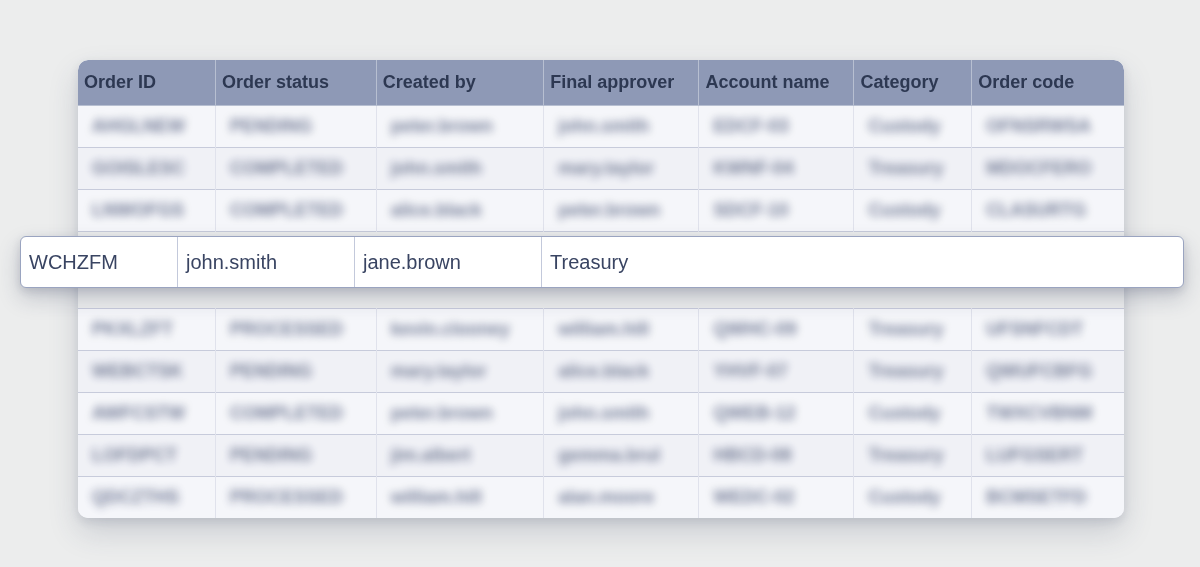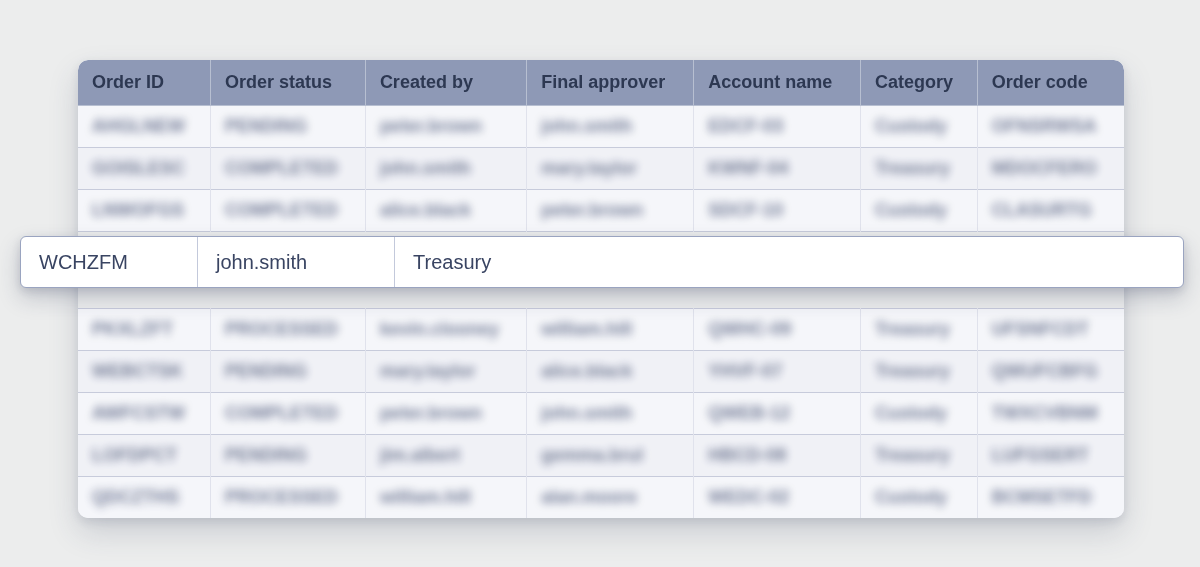--- a/index.html
+++ b/index.html
@@ -35,21 +35,21 @@
     width: 100%;
     border-collapse: collapse;
     font-size: 18px;
   }
 
   thead th {
     background: #8e99b6;
     color: #2d3852;
     font-weight: 700;
     text-align: left;
-    padding: 12px 14px;
+    padding: 12px 6px;
     border-right: 1px solid #b7bfd1;
     border-bottom: 1px solid #b7bfd1;
     white-space: nowrap;
   }
   thead th:first-child { border-top-left-radius: 10px; }
   thead th:last-child  { border-top-right-radius: 10px; border-right: none; }
 
   tbody td {
     color: #4a536f;
     font-weight: 600;
@@ -90,21 +90,21 @@
     border-radius: 6px;
     box-shadow: 0 10px 22px rgba(40,50,80,0.22), 0 3px 8px rgba(40,50,80,0.14);
     color: #394462;
     font-weight: 500;
     font-size: 20px;
     align-items: stretch;
   }
   .focus-row .cell {
     display: flex;
     align-items: center;
-    padding: 0 18px;
+    padding: 0 8px;
     border-right: 1px solid #c3c9db;
     white-space: nowrap;
   }
   .focus-row .cell:last-child { border-right: none; }
 
   
   .c0 { flex: 0 0 140px; }
   .c1 { flex: 0 0 160px; }
   .c2 { flex: 0 0 160px; }
   .c3 { flex: 0 0 170px; }
@@ -206,17 +206,18 @@
             <td><span class="blur-text">Custody</span></td>
             <td><span class="blur-text">BCMSETFD</span></td>
           </tr>
         </tbody>
     </table>
   </div>
 
   <div class="focus-row">
     <div class="cell c0">WCHZFM</div>
     <div class="cell c2">john.smith</div>
+    <div class="cell c3">jane.brown</div>
     <div class="cell c5">Treasury</div>
 
   </div>
 
 </div>
 
 </body></html>

